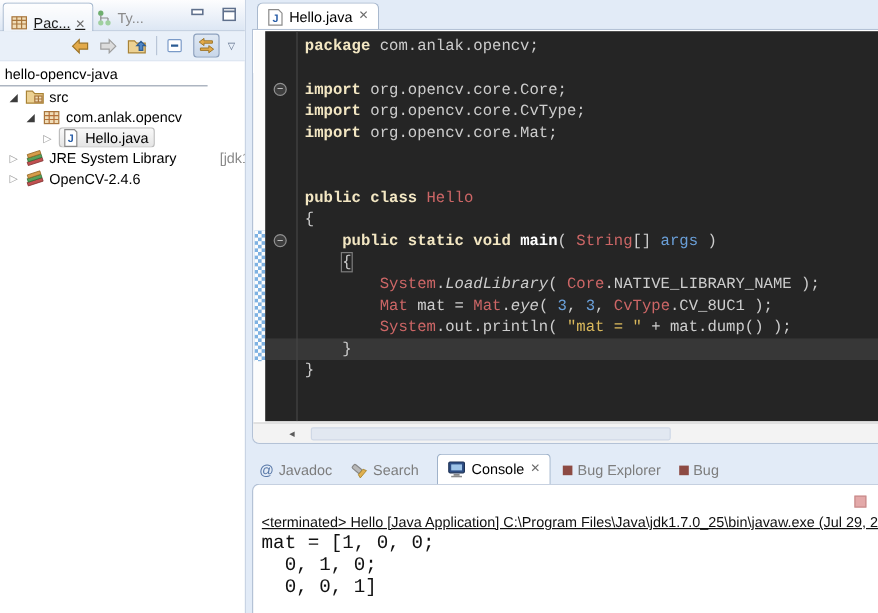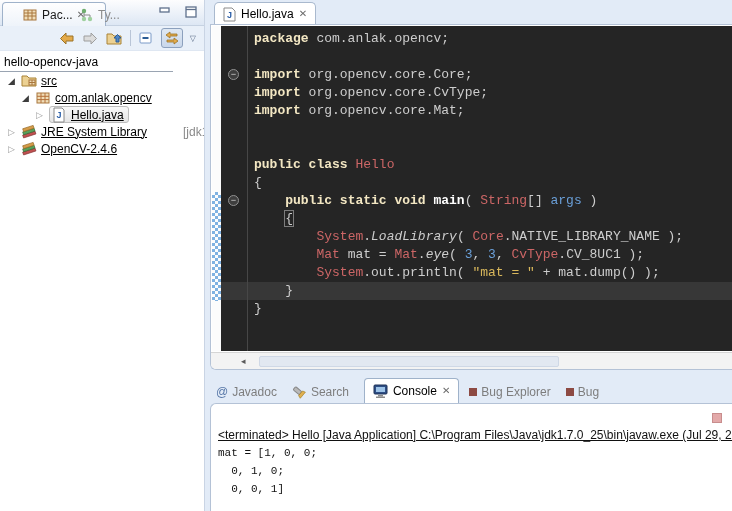--- a/index.html
+++ b/index.html
@@ -3,40 +3,40 @@
 <meta charset="utf-8">
 <style>
   * { margin:0; padding:0; box-sizing:border-box; }
   html,body { width:732px; height:511px; overflow:hidden; }
   body { background:#e2ebf7; font-family:"Liberation Sans", sans-serif; font-size:12px; color:#1a1a1a; position:relative; }
   svg { display:block; }
 
   
   .left-panel { position:absolute; left:0; top:0; width:205px; height:511px; background:#fff; border-right:1px solid #c9d4e4; }
   .lp-tabbar { height:26px; background:linear-gradient(#fdfdfe,#dde7f4); border-bottom:1px solid #c6d2e2; position:relative; }
-  .lp-tab-active { position:absolute; left:2px; top:2px; height:24px; display:flex; align-items:center; gap:4px; padding:0 20px;
-     background:linear-gradient(#fefefe,#eef3fa); border:1px solid #9fb2ca; border-bottom:none; border-radius:4px 4px 0 0; }
+  .lp-tab-active { position:absolute; left:2px; top:2px; height:24px; display:flex; align-items:flex-end; gap:4px; padding:0 6px;
+     background:linear-gradient(#fefefe,#eef3fa); border:1px solid #9fb2ca; border-bottom:none; border-radius:4px 4px 0 0;text-decoration:underline; }
   .lp-tab2 { position:absolute; left:80px; top:4px; height:22px; display:flex; align-items:center; gap:4px; color:#8b8b8b; }
   .close-x { color:#6b6b6b; font-size:10px; line-height:10px; }
   .winbtns { position:absolute; right:6px; top:6px; display:flex; gap:12px; }
   .lp-toolbar { height:25px; background:#e9f0f9; display:flex; align-items:center; justify-content:flex-end; gap:7px; padding-right:8px; border-bottom:1px solid #dfe7f2; }
   .tbtn { display:flex; align-items:center; justify-content:center; }
   .tsep { width:1px; height:16px; background:#b9c5d7; }
   .tbtn-pressed { border:1px solid #8ca0bd; background:linear-gradient(#dfe8f3,#c9d7ea); border-radius:3px; padding:2px; }
   .menu-arrow { color:#5f708c; font-size:8px; }
 
   .lp-tree { padding-top:3px; }
   .proj-row { height:16px; line-height:16px; padding-left:4px; color:#000; white-space:nowrap; }
   .proj-line { border-top:1px solid #9aa4b2; width:173px; margin-top:1px; }
   .trow { height:17px; display:flex; align-items:center; white-space:nowrap; overflow:hidden; }
   .ind1 { padding-left:8px; } .ind2 { padding-left:22px; } .ind3 { padding-left:36px; }
   .arrow { width:13px; font-size:9px; color:#3c3c3c; flex:0 0 13px; }
   .arrow.col { color:#9a9a9a; }
   .ticon { width:16px; height:16px; margin-right:4px; flex:0 0 16px; }
-  .tlabel { color:#000;text-decoration:underline; }
+  .tlabel { color:#000; }
   .tdecor { color:#8a8a8a; margin-left:4px;padding-left:32px; }
   .selbox { display:flex; align-items:center; background:linear-gradient(#f9f9f9,#e5e5e5); border:1px solid #bdbdbd; border-radius:3px; padding:0 4px 0 1px; height:17px; }
 
   
   .editor-area { position:absolute; left:210px; top:0; right:0; height:370px; }
   .etabbar { height:24px; position:relative; }
   .etab { position:absolute; left:4px; top:2px; height:23px; display:flex; align-items:center; gap:5px; padding:0 8px;
      background:#fff; border:1px solid #a9b9ce; border-bottom:none; border-radius:5px 5px 0 0; color:#000; }
   .eframe { position:absolute; top:24px; left:0; right:0; bottom:0; background:#fff; border:1px solid #b4c2d6; border-right:none; border-radius:0 0 0 6px; overflow:hidden; }
   .ann { position:absolute; left:1px; top:1px; bottom:18px; width:9px; background:#fcfcfc; }
@@ -67,21 +67,21 @@
   .bottom-panel { position:absolute; left:210px; top:377px; right:0; bottom:0; }
   .btabbar { height:26px; display:flex; align-items:flex-end; padding-left:6px; position:relative; }
   .btab { display:flex; align-items:center; gap:4px; color:#7d7d7d; margin-right:15px; height:22px; }
   .btab-active { display:flex; align-items:center; gap:5px; color:#000; background:#fff; border:1px solid #9fb2ca; border-bottom:none;
      border-radius:4px 4px 0 0; padding:3px 8px 5px 8px; margin-right:10px; height:26px; position:relative; top:1px; }
   .bugsq { width:8px; height:8px; background:#8d4a43; flex:0 0 8px; }
   .console-frame { position:absolute; top:26px; left:0; right:0; bottom:0; background:#fff; border-left:1px solid #b4c2d6; border-top:1px solid #b4c2d6; border-radius:6px 0 0 0; }
   .terminate { position:absolute; right:10px; top:9px; width:10px; height:10px; background:#e3a9a9; border:1px solid #c88d8d; }
   .chead { margin:24px 0 2px 7px; white-space:nowrap; overflow:hidden; }
   .chead span { text-decoration:underline; color:#111; }
-  .cout { margin:2px 0 0 7px; font-family:"Liberation Mono", monospace; font-size:11px; line-height:18px; color:#111; white-space:pre; }
+  .cout { margin:2px 0 0 7px; font-family:"Liberation Mono", monospace; font-size:16px; line-height:18px; color:#111; white-space:pre; }
 </style>
 </head>
 <body>
 
 <div class="left-panel">
   <div class="lp-tabbar">
     <div class="lp-tab-active">
       <span>
         <svg width="15" height="14">
             <rect x="1" y="2" width="12" height="10" fill="#f0ddb8" stroke="#a8763c"></rect>

